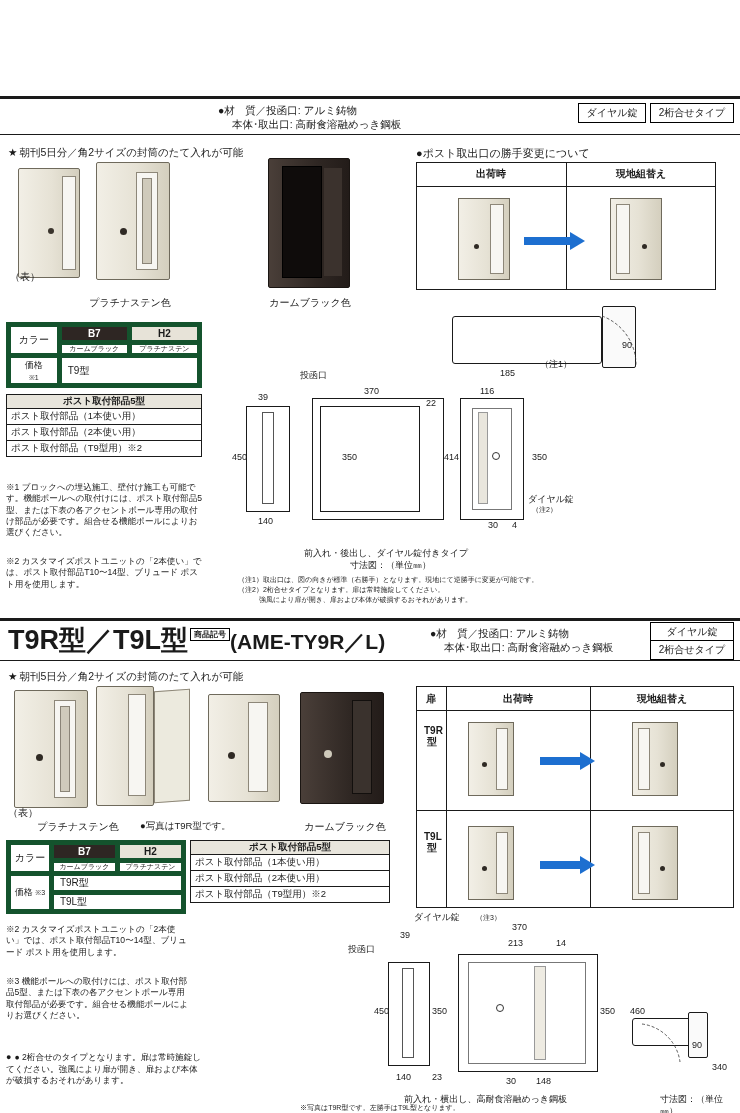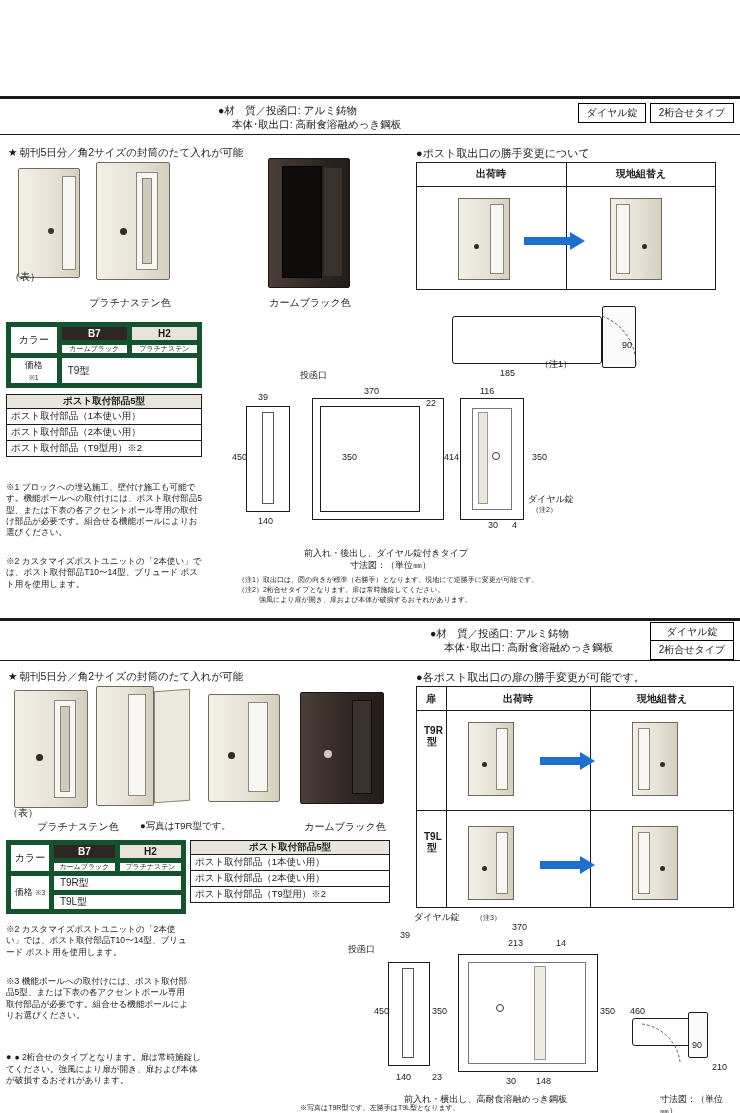--- a/index.html
+++ b/index.html
@@ -227,20 +227,23 @@
   <div class="abs xtiny" style="left:532px; top:506px;">（注2）</div>
 
   <div class="abs sm" style="left:304px; top:548px;">前入れ・後出し、ダイヤル錠付きタイプ</div>
   <div class="abs sm" style="left:350px; top:560px;">寸法図：（単位㎜）</div>
   <div class="abs xtiny" style="left:238px; top:576px; width:490px;">（注1）取出口は、図の向きが標準（右勝手）となります。現地にて逆勝手に変更が可能です。</div>
   <div class="abs xtiny" style="left:238px; top:586px; width:490px;">（注2）2桁合せタイプとなります。扉は常時施錠してください。</div>
   <div class="abs xtiny" style="left:238px; top:596px; width:490px;">　　　強風により扉が開き、扉および本体が破損するおそれがあります。</div>
 
   <div class="abs hr-thick" style="top:618px;"></div>
 
+  <div class="abs" style="left:8px; top:622px;">
+    <span class="model-head">T9R型／T9L型</span><span class="model-code-badge">商品記号</span><span class="model-paren">(AME-TY9R／L)</span>
+  </div>
 
   <div class="abs mat" style="left:430px; top:626px;">●材　質／投函口: アルミ鋳物</div>
   <div class="abs mat" style="left:444px; top:640px;">本体･取出口: 高耐食溶融めっき鋼板</div>
 
   <div class="abs tagbox" style="left:650px; top:622px; width:84px;">ダイヤル錠</div>
   <div class="abs tagbox" style="left:650px; top:640px; width:84px;">2桁合せタイプ</div>
 
   <div class="abs hr-thin" style="top:660px;"></div>
 
   <div class="abs star" style="left:8px; top:670px;">朝刊5日分／角2サイズの封筒のたて入れが可能</div>
@@ -265,21 +268,20 @@
     <div class="body-dark" style="width:84px;height:112px;border-radius:2px;"></div>
     <div class="abs slot-dark" style="left:52px; top:8px; width:20px; height:94px;"></div>
     <div class="abs" style="left:24px; top:58px; width:8px;height:8px;border-radius:50%;background:#cfcabb;"></div>
   </div>
 
   <div class="abs cap" style="left:6px; top:806px; width:34px;">（表）</div>
   <div class="abs cap" style="left:18px; top:820px; width:120px;">プラチナステン色</div>
   <div class="abs" style="left:140px; top:820px; font-size:9.5px;">●写真はT9R型です。</div>
   <div class="abs cap" style="left:280px; top:820px; width:130px;">カームブラック色</div>
 
-  <div class="abs md" style="left:416px; top:670px;">●各ポスト取出口の扉の勝手変更が可能です。</div>
   <div class="abs dbox" style="left:416px; top:686px; width:318px; height:222px;"></div>
   <div class="abs sep-h" style="left:416px; top:710px; width:318px;"></div>
   <div class="abs sep-h" style="left:416px; top:810px; width:318px;"></div>
   <div class="abs sep-v" style="left:446px; top:686px; height:222px;"></div>
   <div class="abs sep-v" style="left:590px; top:686px; height:222px;"></div>
 
   <div class="abs dlabel bold" style="left:416px; top:692px; width:30px;">扉</div>
   <div class="abs dlabel bold" style="left:446px; top:692px; width:144px;">出荷時</div>
   <div class="abs dlabel bold" style="left:590px; top:692px; width:144px;">現地組替え</div>
 
@@ -383,19 +385,19 @@
   <div class="abs dimtxt" style="left:536px; top:1076px;">148</div>
 
   <div class="abs" style="left:632px; top:1018px;">
     <div class="abs dbox" style="left:0; top:0; width:60px; height:28px; border-radius:3px;"></div>
     <div class="abs dbox" style="left:56px; top:-6px; width:20px; height:46px; border-radius:2px; background:#fafafa;"></div>
     <svg width="70" height="60" style="position:absolute; left:0px; top:0px;">
       <path d="M10,6 A44,44 0 0 1 48,44" fill="none" stroke="#333" stroke-width="0.8" stroke-dasharray="3,2"></path>
     </svg>
   </div>
   <div class="abs dimtxt" style="left:692px; top:1040px;">90</div>
-  <div class="abs dimtxt" style="left:712px; top:1062px;">210</div>
+  <div class="abs dimtxt" style="left:712px; top:1062px;">340</div>
 
   <div class="abs sm" style="left:404px; top:1094px;">前入れ・横出し、高耐食溶融めっき鋼板</div>
   <div class="abs sm" style="left:660px; top:1094px;">寸法図：（単位㎜）</div>
   <div class="abs xtiny" style="left:300px; top:1104px;">※写真はT9R型です。左勝手はT9L型となります。</div>
 
 </div>
 
 </body></html>

